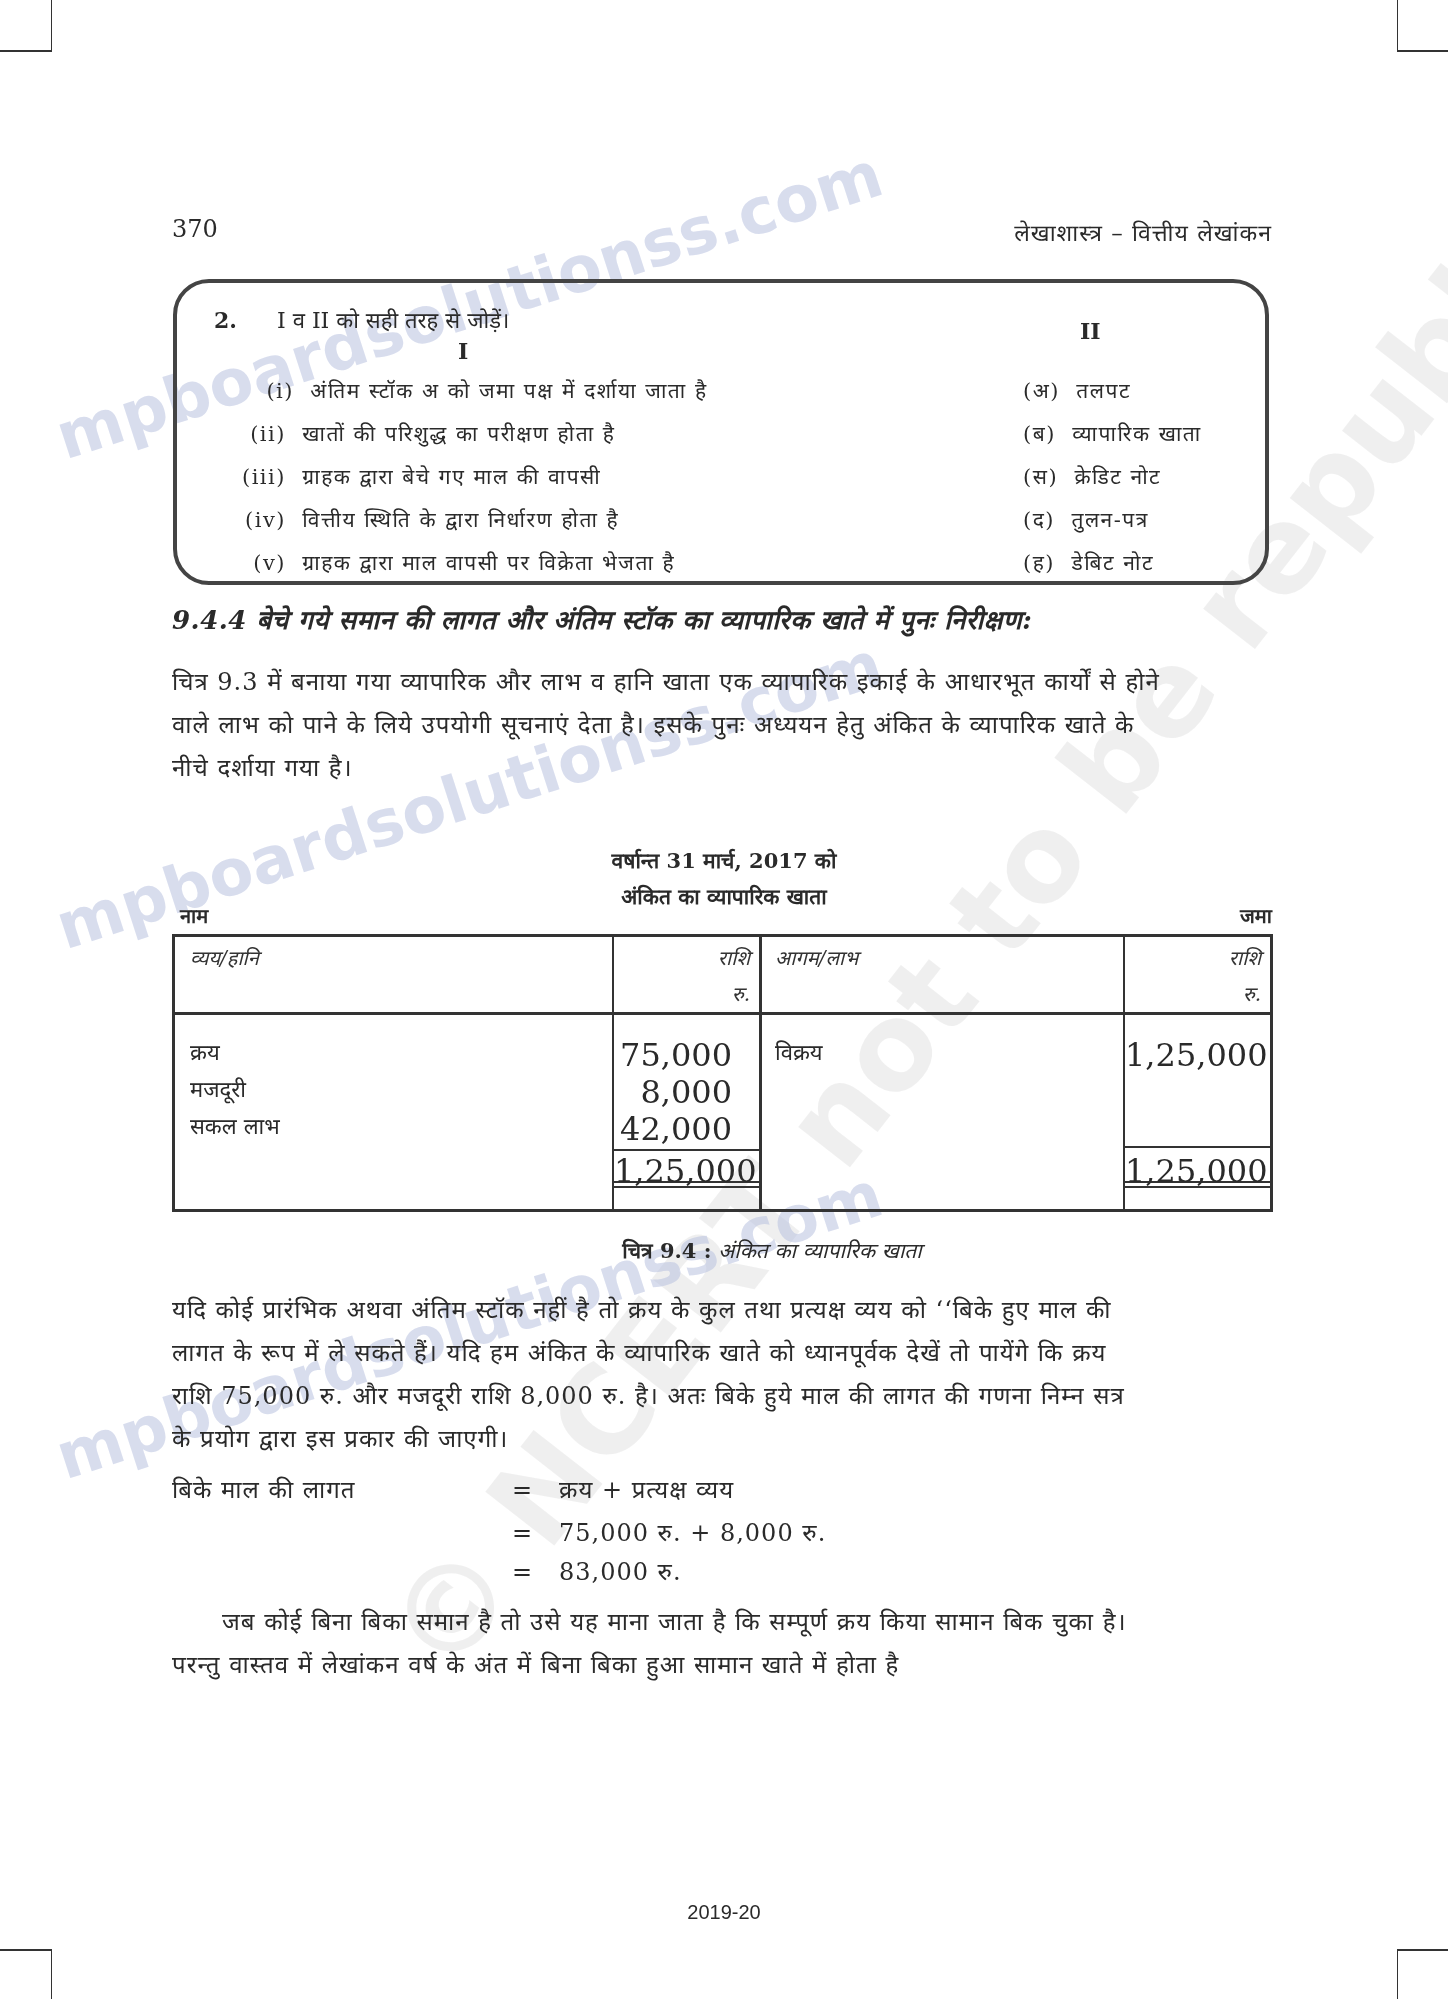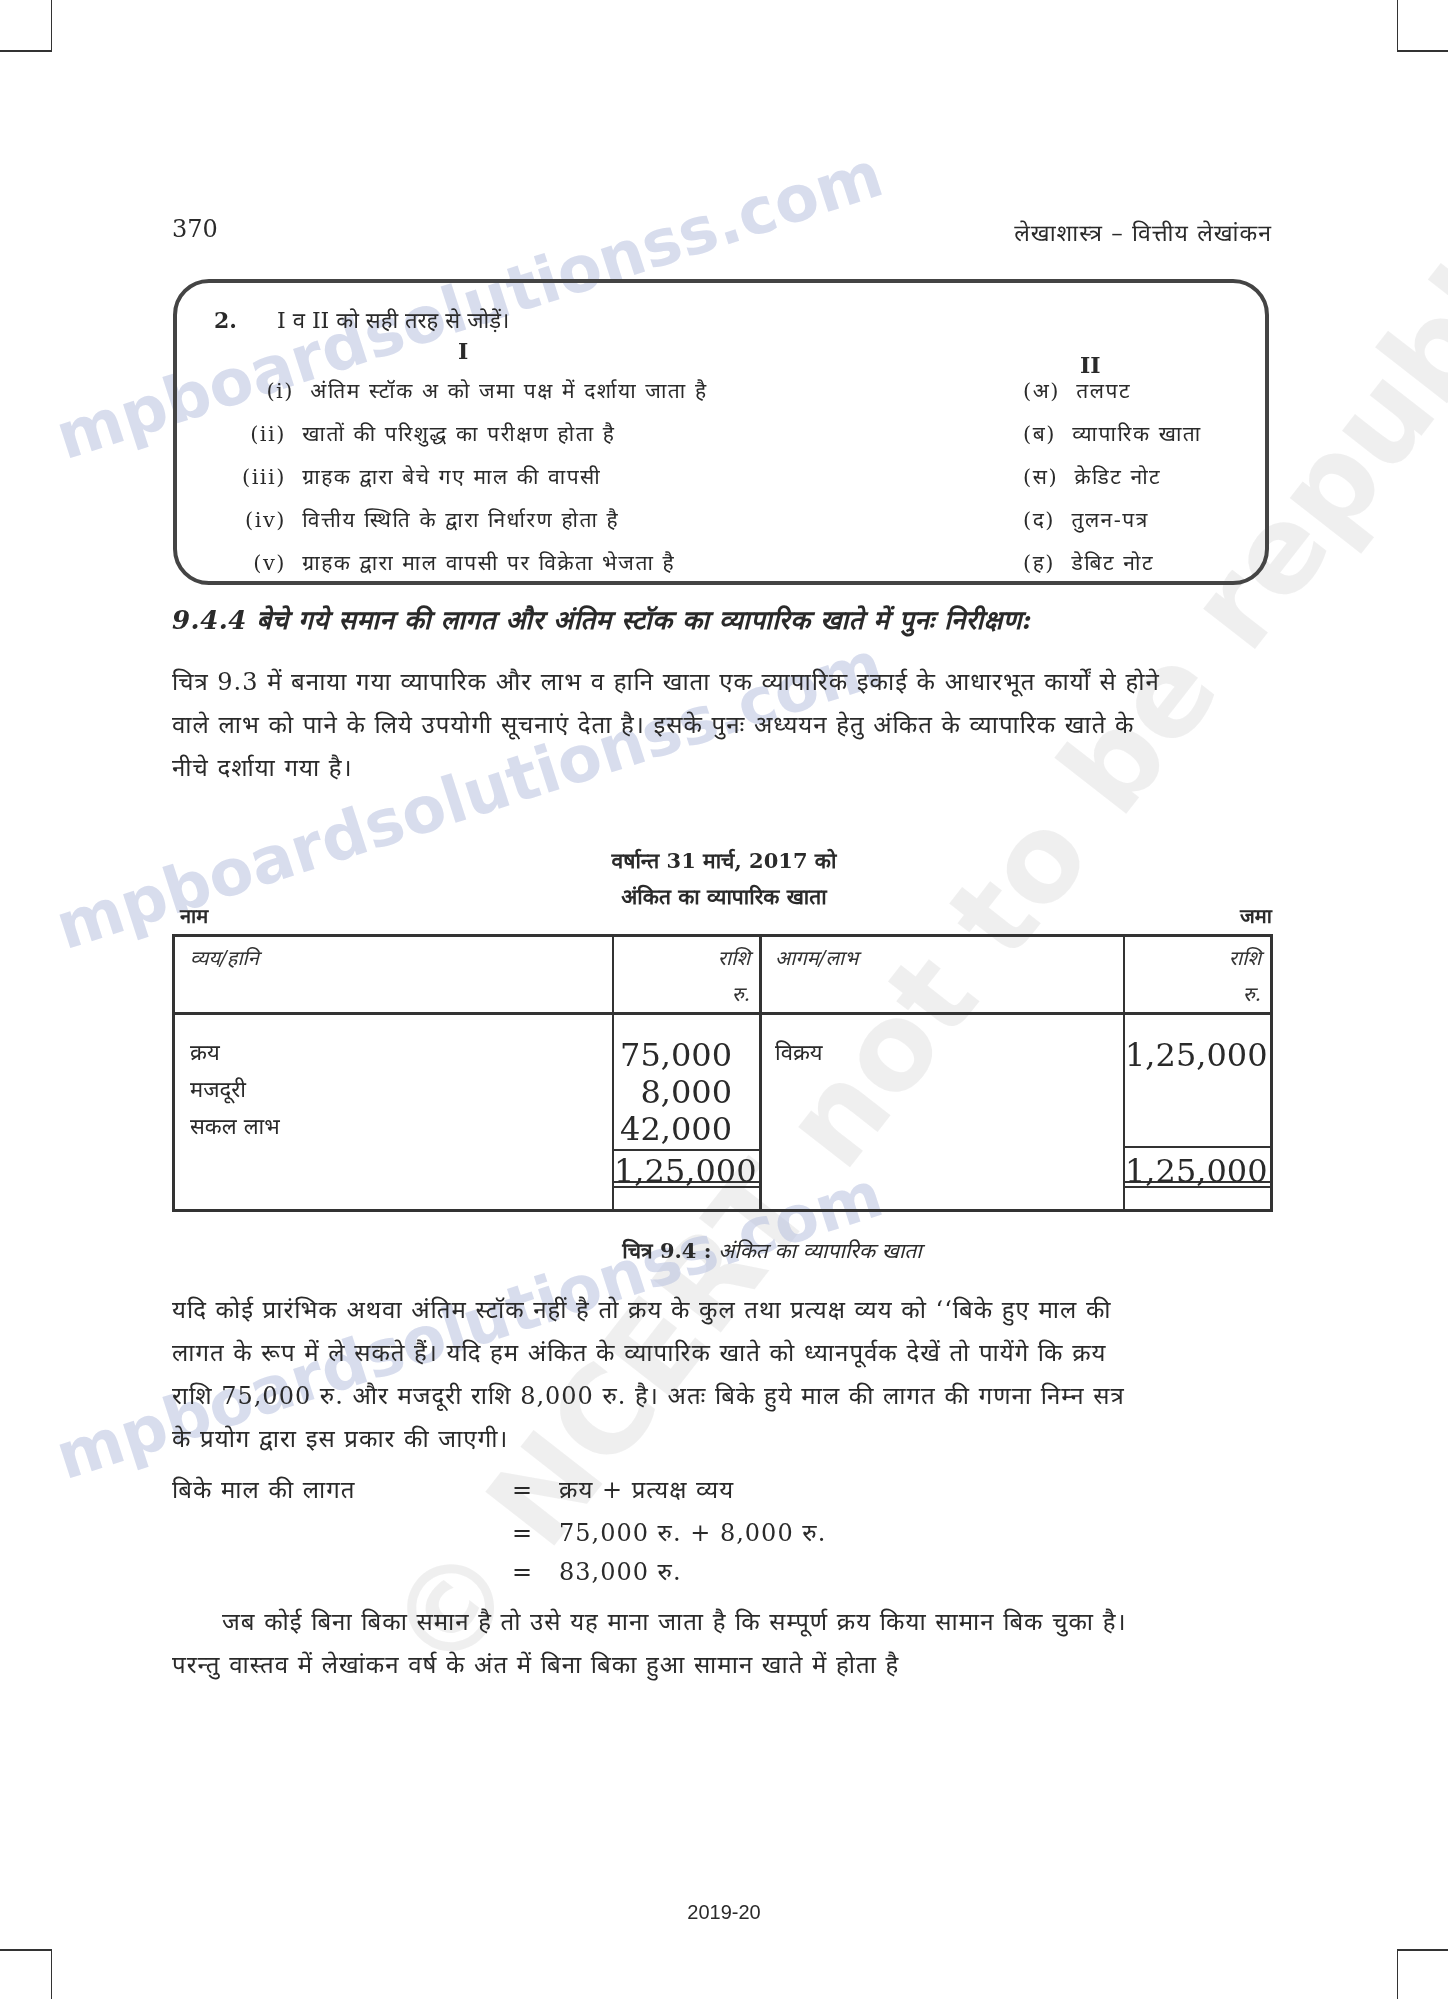--- a/index.html
+++ b/index.html
@@ -52,21 +52,21 @@
 <div class="abs pagenum" style="left:172px;top:215px;">370</div>
 <div class="abs runhead" style="right:176px;top:216px;">लेखाशास्त्र – वित्तीय लेखांकन</div>
 
 <div class="box"></div>
 <div class="abs q" style="left:214px;top:304px;">
   <b>2.</b>
   <span style="display:inline-block;width:26px;"></span>
   <span>I व II को सही तरह से जोड़ें।</span>
 </div>
 <div class="abs colhead" style="left:458px;top:338px;">I</div>
-<div class="abs colhead" style="left:1080px;top:352px;text-align:center;">II</div>
+<div class="abs colhead" style="left:1080px;top:318px;text-align:center;">II</div>
 
 <div class="abs item" style="left:208px;top:376px;">
   <span class="roman" style="width:86px;">(i)</span>&nbsp;
   <span>अंतिम स्टॉक अ को जमा पक्ष में दर्शाया जाता है</span>
 </div>
 <div class="abs item" style="left:200px;top:419px;">
   <span class="roman" style="width:86px;">(ii)</span>&nbsp;
   <span>खातों की परिशुद्ध का परीक्षण होता है</span>
 </div>
 <div class="abs item" style="left:200px;top:462px;">

